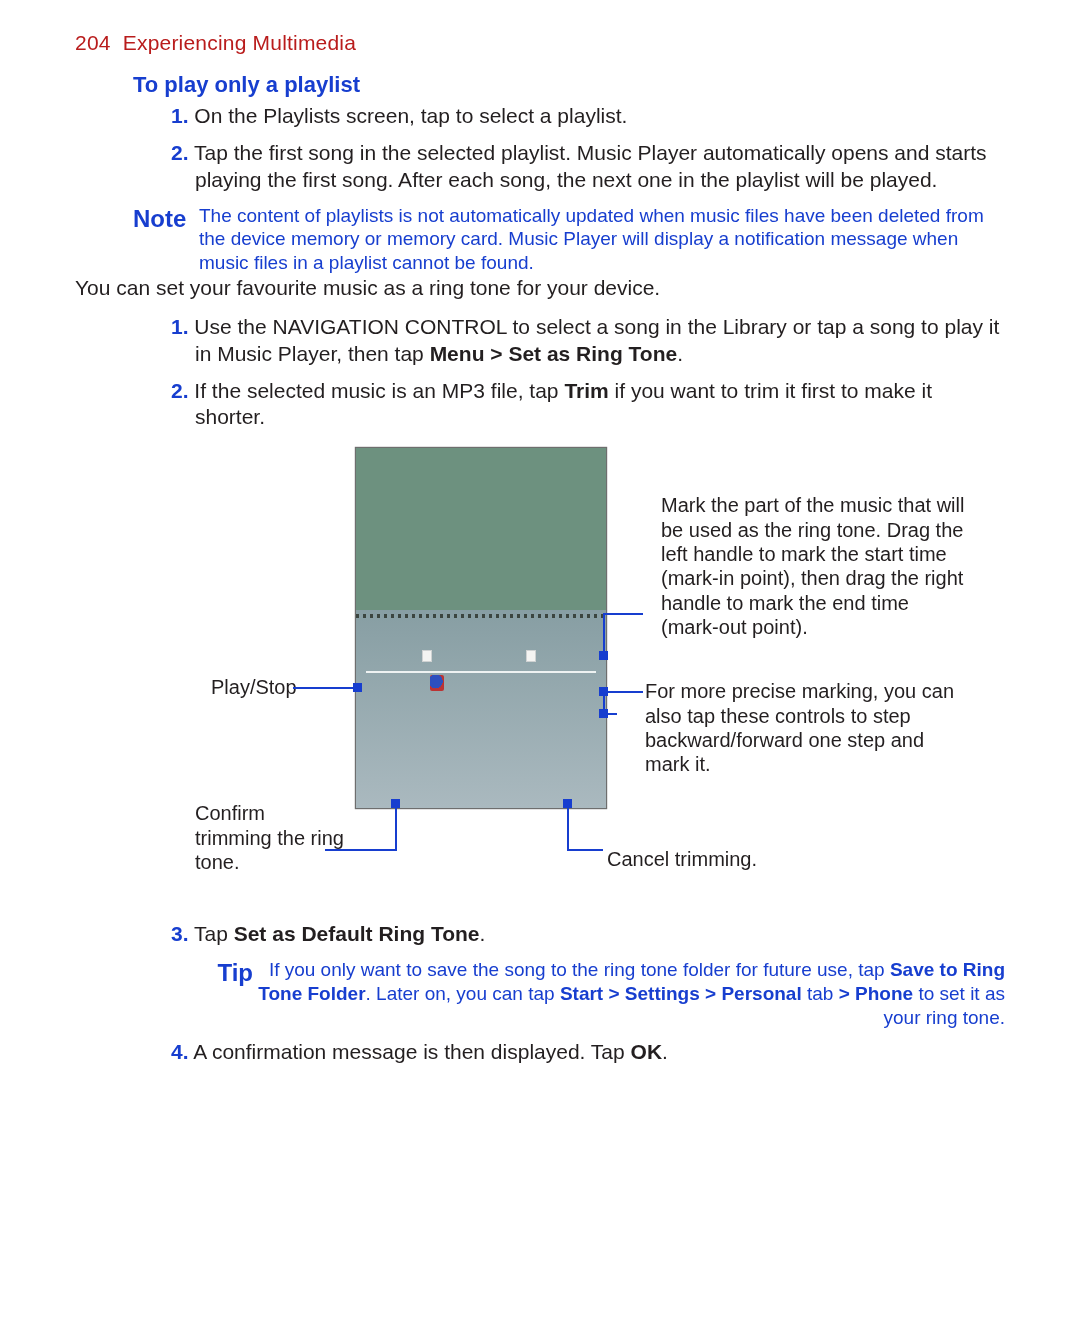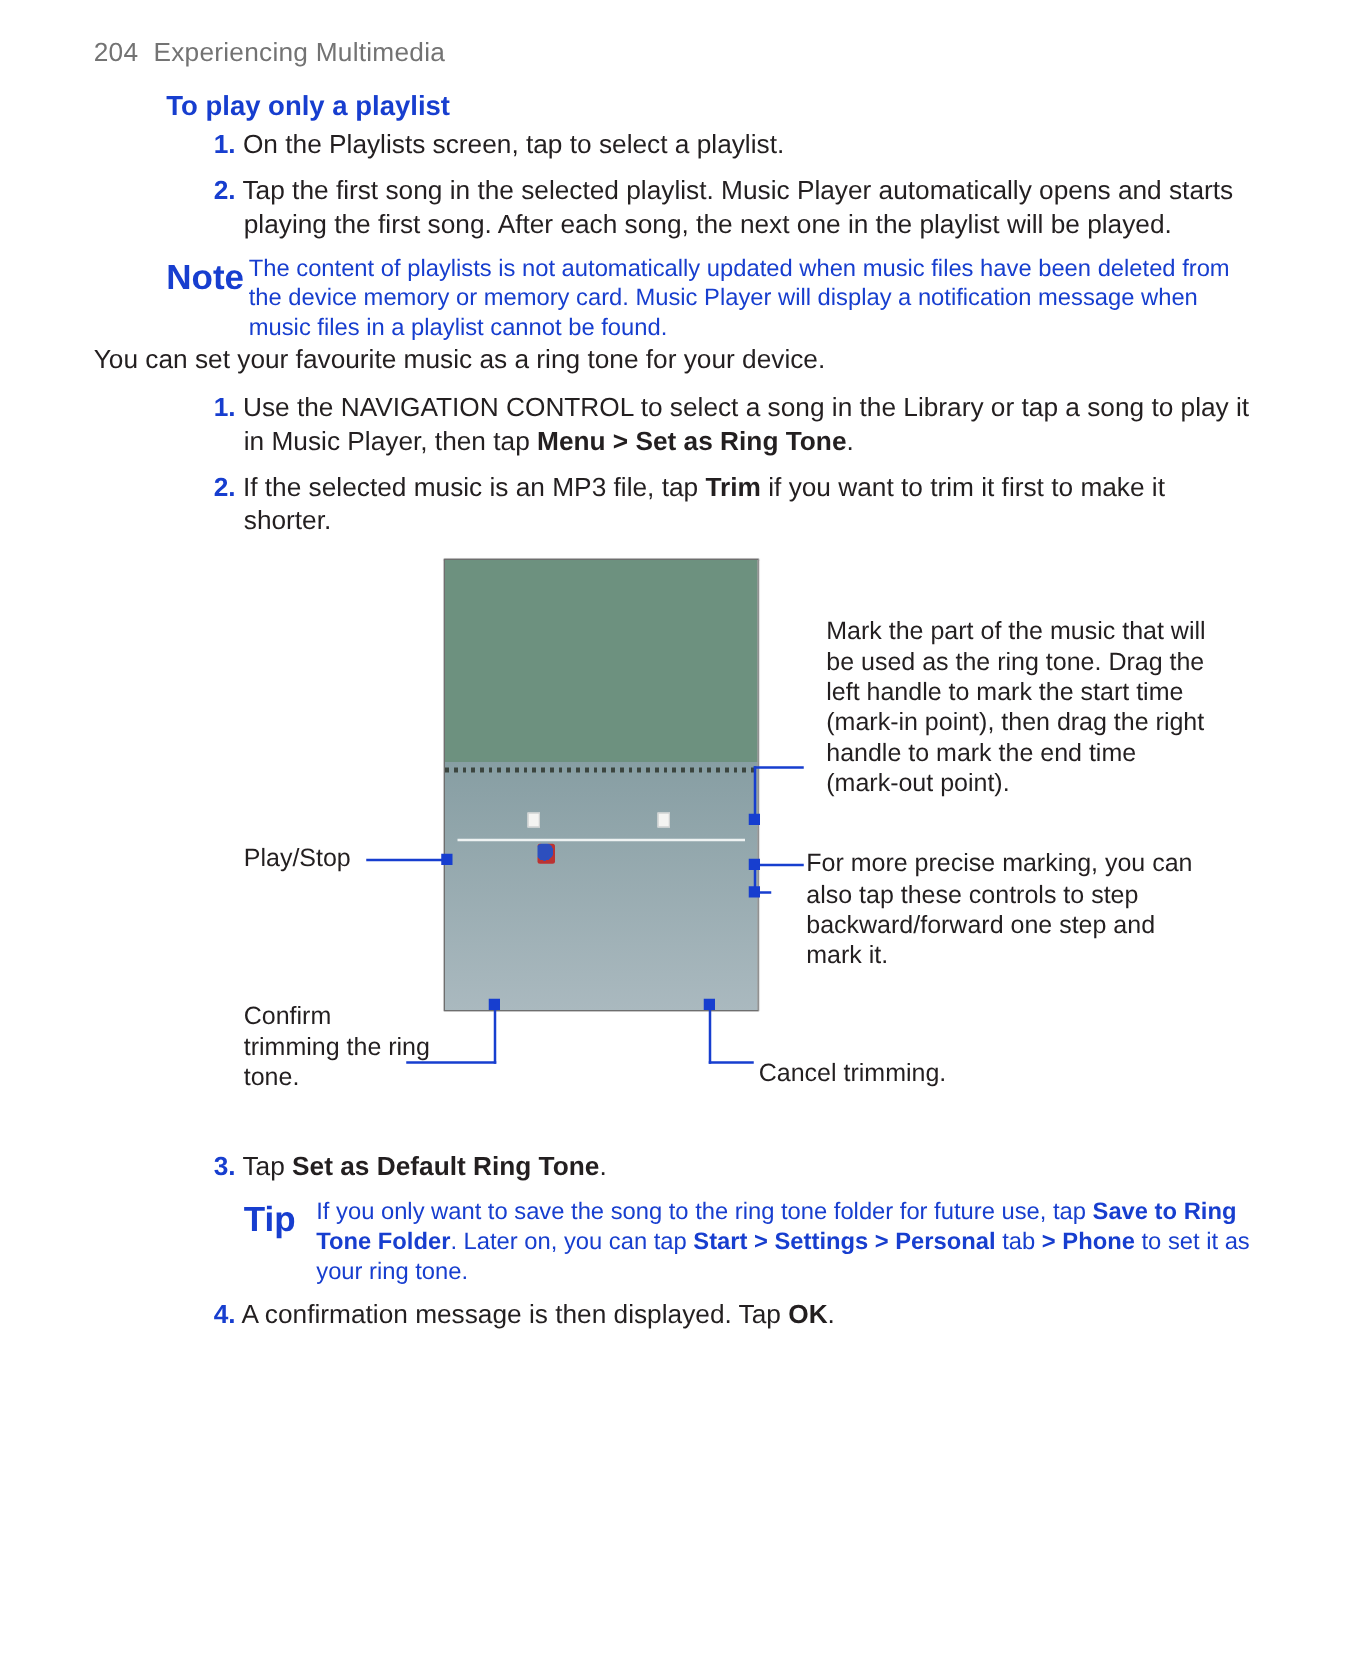--- a/index.html
+++ b/index.html
@@ -8,21 +8,21 @@
     font-family:"Myriad Pro","Segoe UI",Arial,sans-serif;
     color:#231f20;
     width:1080px;
     font-size:21px;
     line-height:1.28;
   }
   .page{
     padding:30px 75px 40px 75px;
   }
   .running-head{
-    color:#737373;
+    color:#b91c1c;
     font-size:21px;
     margin-bottom:14px;
     letter-spacing:.2px;
   }
   .sub-heading{
     color:#173ecf;
     font-weight:700;
     font-size:22px;
     margin:0 0 4px 58px;
   }
@@ -48,25 +48,25 @@
   .num{
     color:#173ecf;
     font-weight:700;
   }
   .note-row, .tip-row{
     display:flex;
     align-items:flex-start;
     margin:6px 0 0 58px;
     color:#173ecf;
   }
-  .tip-row{margin-left:120px;margin-top:8px;margin-bottom:10px;}
+  .tip-row{margin-left:120px;margin-top:8px;margin-bottom:10px;text-align:right;}
   .note-label, .tip-label{
     font-weight:700;
     flex:0 0 66px;
-    font-size:28px;
+    font-size:24px;
   }
   .tip-label{flex:0 0 58px;}
   .note-body, .tip-body{
     flex:1;
     font-size:19px;
     line-height:1.25;
   }
   b{font-weight:700;}
 
   
@@ -165,21 +165,21 @@
 
   <div class="diagram">
     <div class="screen">
       <div class="tick-row"></div>
       <div class="wave"></div>
       <div class="handle-l"></div>
       <div class="handle-r"></div>
       <div class="blob"></div>
     </div>
 
-    <div class="callout" style="left:0;top:228px;width:110px;text-align:left;">Play/Stop</div>
+    <div class="callout" style="left:16px;top:228px;width:110px;text-align:left;">Play/Stop</div>
     <div class="line-h" style="left:98px;top:240px;width:64px;"></div>
     <div class="sq" style="left:158px;top:236px;"></div>
 
     <div class="callout" style="left:0;top:354px;width:150px;">Confirm trimming the ring tone.</div>
     <div class="line-h" style="left:130px;top:402px;width:72px;"></div>
     <div class="line-v" style="left:200px;top:358px;height:46px;"></div>
     <div class="sq" style="left:196px;top:352px;"></div>
 
     <div class="callout" style="left:412px;top:400px;width:170px;">Cancel trimming.</div>
     <div class="line-v" style="left:372px;top:358px;height:46px;"></div>

